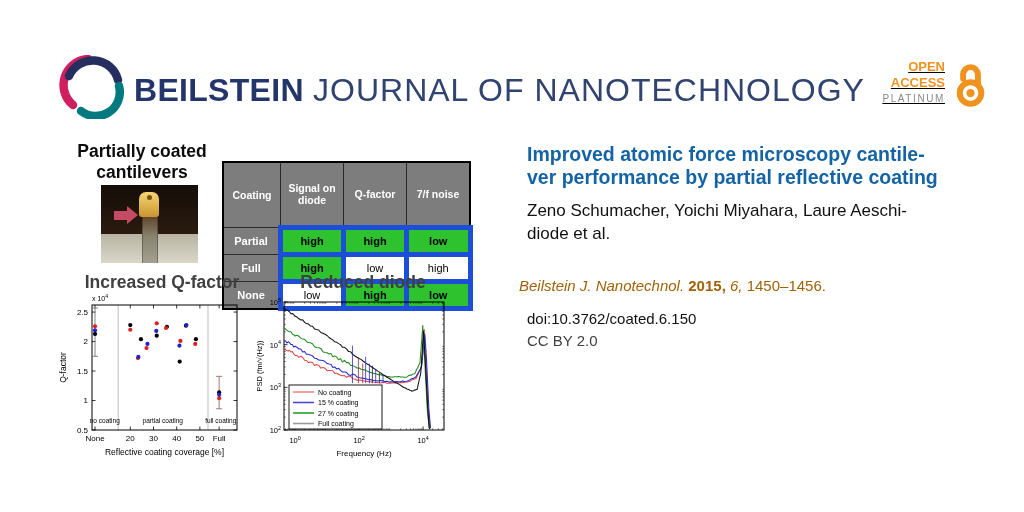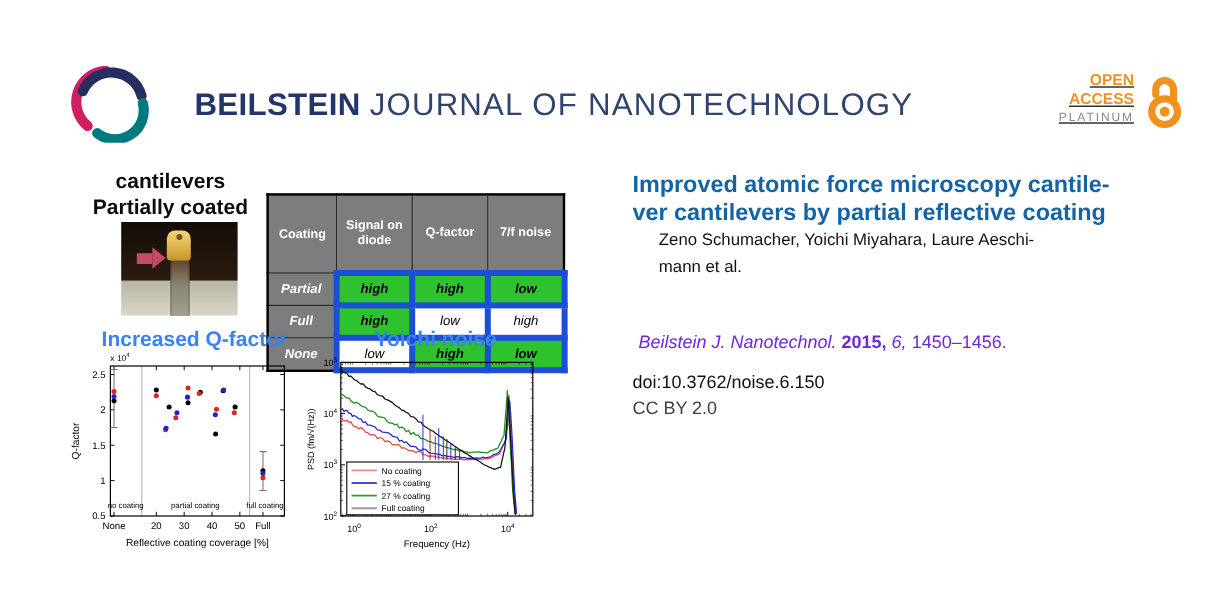--- a/index.html
+++ b/index.html
@@ -1,21 +1,21 @@
 <!DOCTYPE html>
 <html style="--navy: #24356b; --orange: #f0921e; --green: #2ec22e; --graycell: #7d7d7d; --titleblue: #1464a5;"><head>
 <meta charset="utf-8">
 <style>
   html,body{margin:0;padding:0;}
   body{width:1024px;height:512px;background:#fff;position:relative;overflow:hidden;
        font-family:"Liberation Sans",sans-serif;color:#000;}
   .abs{position:absolute;}
 
   
-  #journal-name{left:134px;top:72px;font-size:26px;letter-spacing:.3px;white-space:nowrap;margin-left:28px;}
+  #journal-name{left:134px;top:72px;font-size:32px;letter-spacing:.3px;white-space:nowrap;}
   #journal-name .jbold{font-weight:bold;color:var(--navy,#24356b);}
   #journal-name .jrest{font-weight:400;color:#30446f;letter-spacing:1px;}
   #open-access{left:856px;top:58px;width:132px;display:flex;align-items:center;justify-content:flex-end;gap:7px;}
   .oa-lines{text-align:right;font-size:13px;line-height:16px;font-weight:bold;text-decoration:underline;}
   .oa-orange{color:var(--orange,#f0921e);}
   .oa-platinum{color:#8a8a8a;font-weight:400;letter-spacing:1.6px;font-size:10px;}
 
   
   #ga-heading{left:57px;top:141px;width:170px;text-align:center;font-weight:bold;
               font-size:17.5px;line-height:21px;color:#0c0c0c;}
@@ -32,39 +32,39 @@
   #photo .arrow .shaft{position:absolute;left:0;top:5px;width:13px;height:9px;background:#c54a63;}
   #photo .arrow .head{position:absolute;left:13px;top:0;width:0;height:0;
         border-top:9px solid transparent;border-bottom:9px solid transparent;border-left:11px solid #c54a63;}
 
   
   #coating-table{left:222px;top:161px;}
   #coating-table table{border-collapse:collapse;border:2px solid #000;font-size:11px;}
   #coating-table th{width:58px;height:30px;background:var(--graycell,#7d7d7d);color:#fff;
         font-weight:bold;font-size:10.5px;line-height:12px;border:1px solid #2a2a2a;padding:16px 2px;text-align:center;}
   #coating-table th:first-child{width:52px;}
-  #coating-table td{height:22px;text-align:center;vertical-align:middle;padding:0;font-style:italic;}
+  #coating-table td{height:22px;text-align:center;vertical-align:middle;padding:0;}
   #coating-table td.rowlabel{background:var(--graycell,#7d7d7d);color:#fff;font-weight:bold;border:1px solid #2a2a2a;}
   #coating-table td.val{border:5px solid #1d4ed8;}
   #coating-table td.green{background:var(--green,#2ec22e);font-weight:bold;color:#000;}
   #coating-table td.white{background:#fff;color:#000;}
 
   
-  .chart-title{font-weight:bold;font-size:17.5px;text-align:center;color:#3b82f6;white-space:nowrap;}
+  .chart-title{font-weight:bold;font-size:17.5px;text-align:center;color:#404040;white-space:nowrap;}
   #chart1-title{left:62px;top:272px;width:200px;}
   #chart2-title{left:288px;top:272px;width:150px;}
   #chart1-svg{left:56px;top:293px;}
   #chart2-svg{left:254px;top:288px;}
   svg text{font-family:"Liberation Sans",sans-serif;}
 
   
   #article-title{left:527px;top:143px;width:466px;font-size:19.5px;line-height:23px;
         font-weight:bold;color:var(--titleblue,#1464a5);cursor:pointer;}
-  #article-authors{left:527px;top:188px;width:466px;font-size:14px;line-height:23px;color:#111;margin-left:22px;}
-  #citation{left:532px;top:277px;font-size:15px;color:#6d28d9;}
+  #article-authors{left:527px;top:199px;width:466px;font-size:17px;line-height:23px;color:#111;}
+  #citation{left:519px;top:277px;font-size:15px;color:#a16207;}
   #citation .it{font-style:italic;}
   #citation .bd{font-weight:bold;}
   #doi{left:527px;top:310px;font-size:15px;color:#111;}
   #license{left:527px;top:332px;font-size:15px;color:#404040;}
 </style>
 </head>
 <body>
 
 <div>
 
@@ -87,22 +87,22 @@
       <div class="oa-platinum">PLATINUM</div>
     </div>
     <svg width="36" height="50" viewBox="0 0 34 46">
       <path d="M10.5 19 L10.5 15 A7 7 0 0 1 24.5 15 L24.5 24" fill="none" stroke="#f0921e" stroke-width="5.6" stroke-linecap="round"></path>
       <circle cx="17.5" cy="32.5" r="10.2" fill="none" stroke="#f0921e" stroke-width="5.6"></circle>
       <circle cx="17.5" cy="32.5" r="3.9" fill="#f0921e"></circle>
     </svg>
   </div>
 
   <div id="ga-heading" class="abs">
+    <div>Partially coated</div>
     <div>cantilevers</div>
-    <div>Partially coated</div>
   </div>
 
   <div id="photo" class="abs">
     <div class="ptop"></div>
     <div class="pbot"></div>
     <div class="strip"></div>
     <div class="tip">
       <div class="tip-hole"></div>
     </div>
     <div class="arrow">
@@ -214,21 +214,21 @@
       <circle cx="163.13599999999997" cy="105.16037735849056" r="2.1" fill="#dd2222"></circle>
       <circle cx="39.016" cy="37.35377358490567" r="2.1" fill="#2222cc"></circle>
       <circle cx="82.4" cy="63.88679245283019" r="2.1" fill="#2222cc"></circle>
       <circle cx="91.448" cy="50.91509433962264" r="2.1" fill="#2222cc"></circle>
       <circle cx="100.264" cy="37.94339622641509" r="2.1" fill="#2222cc"></circle>
       <circle cx="123.46400000000001" cy="52.68396226415095" r="2.1" fill="#2222cc"></circle>
       <circle cx="130.424" cy="32.047169811320785" r="2.1" fill="#2222cc"></circle>
       <circle cx="163.13599999999997" cy="101.62264150943395" r="2.1" fill="#2222cc"></circle>
     </svg>
 
-  <div id="chart2-title" class="abs chart-title">Yoichi noise</div>
+  <div id="chart2-title" class="abs chart-title">Reduced diode</div>
   <svg id="chart2-svg" class="abs" width="210" height="182">
       <rect x="30" y="14" width="160" height="128" fill="none" stroke="#000" stroke-width="1"></rect>
       <line x1="31.464239697941608" x2="31.464239697941608" y1="140.2" y2="142" stroke="#000" stroke-width="0.5"></line>
       <line x1="31.464239697941608" x2="31.464239697941608" y1="14" y2="15.8" stroke="#000" stroke-width="0.5"></line>
       <line x1="33.9980395714656" x2="33.9980395714656" y1="140.2" y2="142" stroke="#000" stroke-width="0.5"></line>
       <line x1="33.9980395714656" x2="33.9980395714656" y1="14" y2="15.8" stroke="#000" stroke-width="0.5"></line>
       <line x1="36.14033683964522" x2="36.14033683964522" y1="140.2" y2="142" stroke="#000" stroke-width="0.5"></line>
       <line x1="36.14033683964522" x2="36.14033683964522" y1="14" y2="15.8" stroke="#000" stroke-width="0.5"></line>
       <line x1="37.996079142931194" x2="37.996079142931194" y1="140.2" y2="142" stroke="#000" stroke-width="0.5"></line>
       <line x1="37.996079142931194" x2="37.996079142931194" y1="14" y2="15.8" stroke="#000" stroke-width="0.5"></line>
@@ -387,31 +387,31 @@
       <line x1="39" x2="60" y1="114.5" y2="114.5" stroke="#4a4ad8" stroke-width="1.6"></line>
       <text x="64" y="117.1" font-size="7" text-anchor="start" fill="#000">15 % coating</text>
       <line x1="39" x2="60" y1="125" y2="125" stroke="#2e9e2e" stroke-width="1.6"></line>
       <text x="64" y="127.6" font-size="7" text-anchor="start" fill="#000">27 % coating</text>
       <line x1="39" x2="60" y1="135.5" y2="135.5" stroke="#9a9a9a" stroke-width="1.6"></line>
       <text x="64" y="138.1" font-size="7" text-anchor="start" fill="#000">Full coating</text>
     </svg>
 
   <div id="article-title" class="abs">
     <div>Improved atomic force microscopy cantile-</div>
-    <div>ver cantilevers by partial reflective coating</div>
+    <div>ver performance by partial reflective coating</div>
   </div>
 
   <div id="article-authors" class="abs">
     <div>Zeno Schumacher, Yoichi Miyahara, Laure Aeschi-</div>
-    <div>mann et al.</div>
+    <div>diode et al.</div>
   </div>
 
   <div id="citation" class="abs">
     <span class="it">Beilstein J. Nanotechnol.</span>
     <span class="bd">2015,</span>
     <span class="it">6,</span>
     <span>1450–1456.</span>
   </div>
 
-  <div id="doi" class="abs">doi:10.3762/noise.6.150</div>
+  <div id="doi" class="abs">doi:10.3762/coated.6.150</div>
   <div id="license" class="abs">CC BY 2.0</div>
 
 </div>
 
 </body></html>

